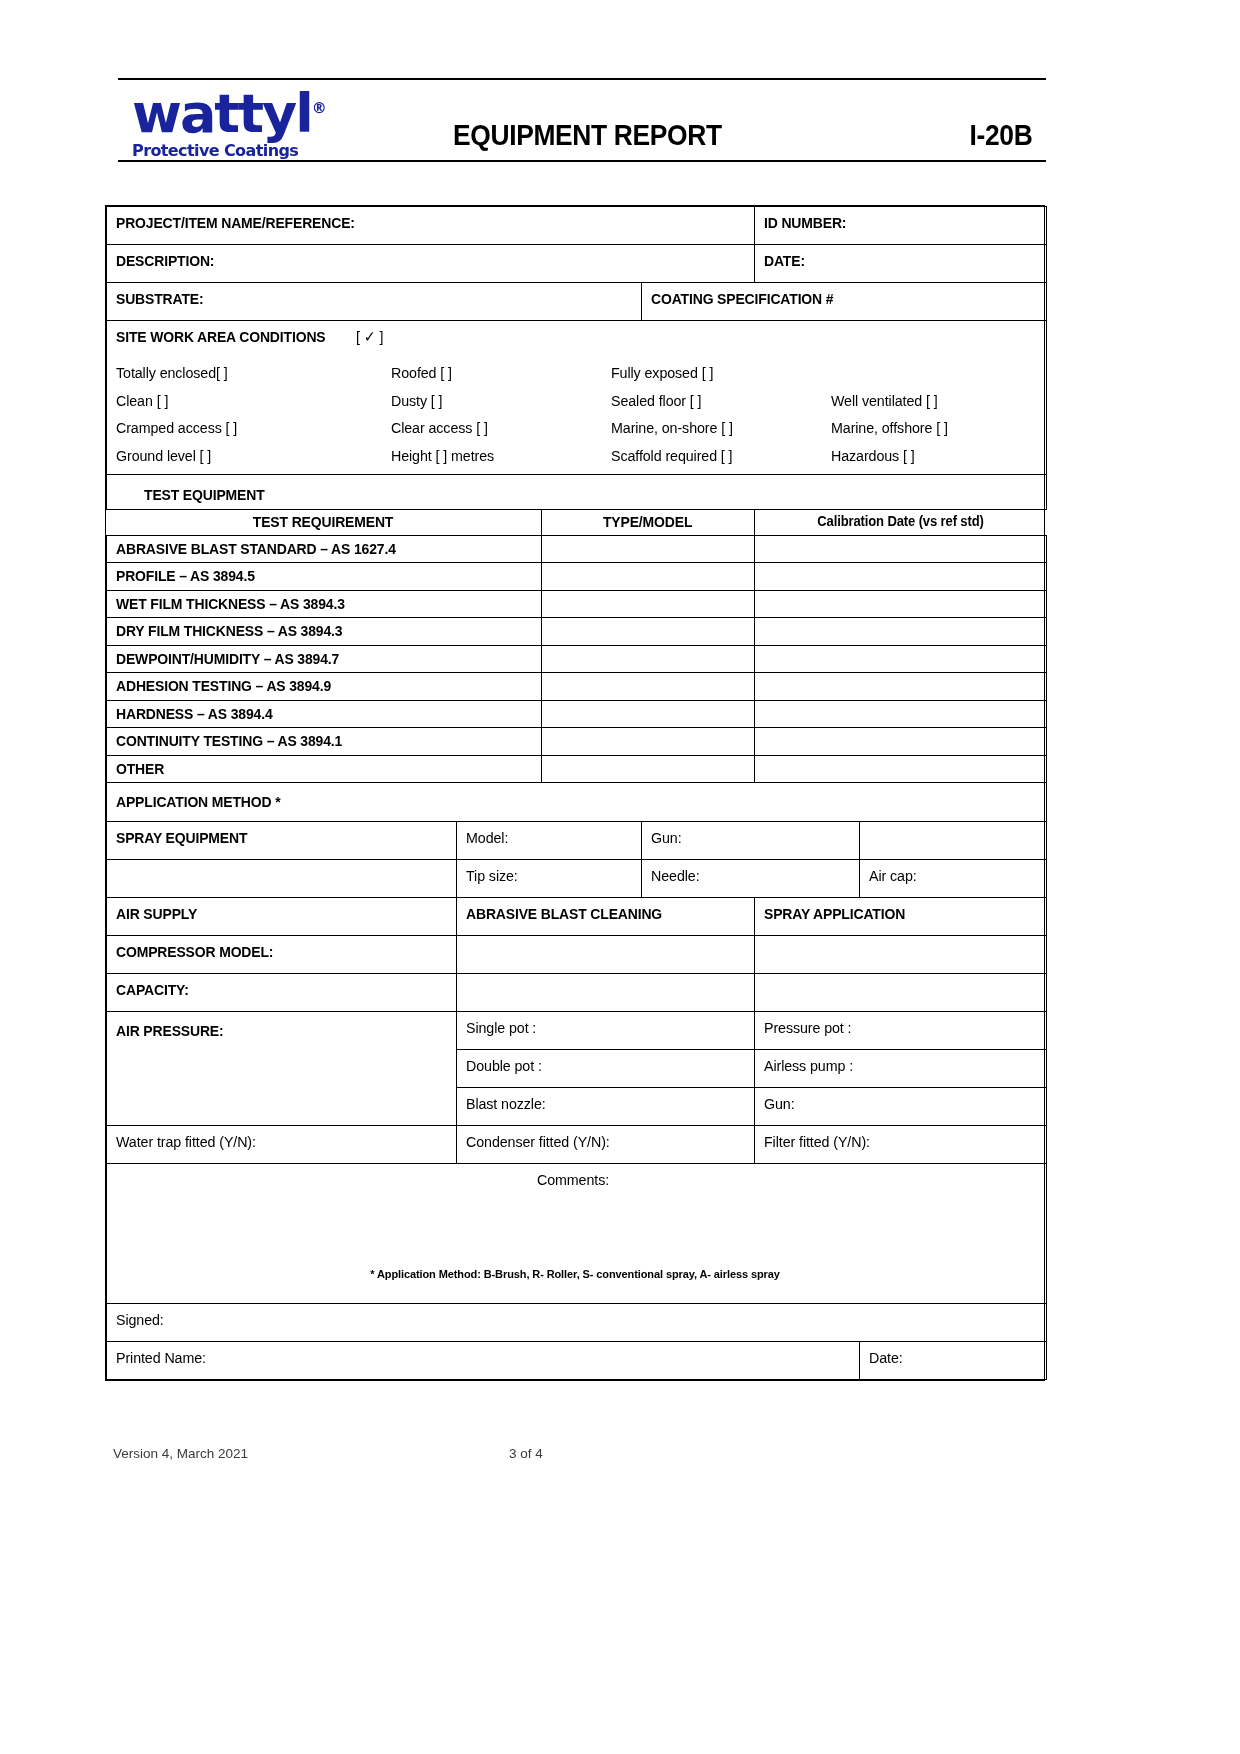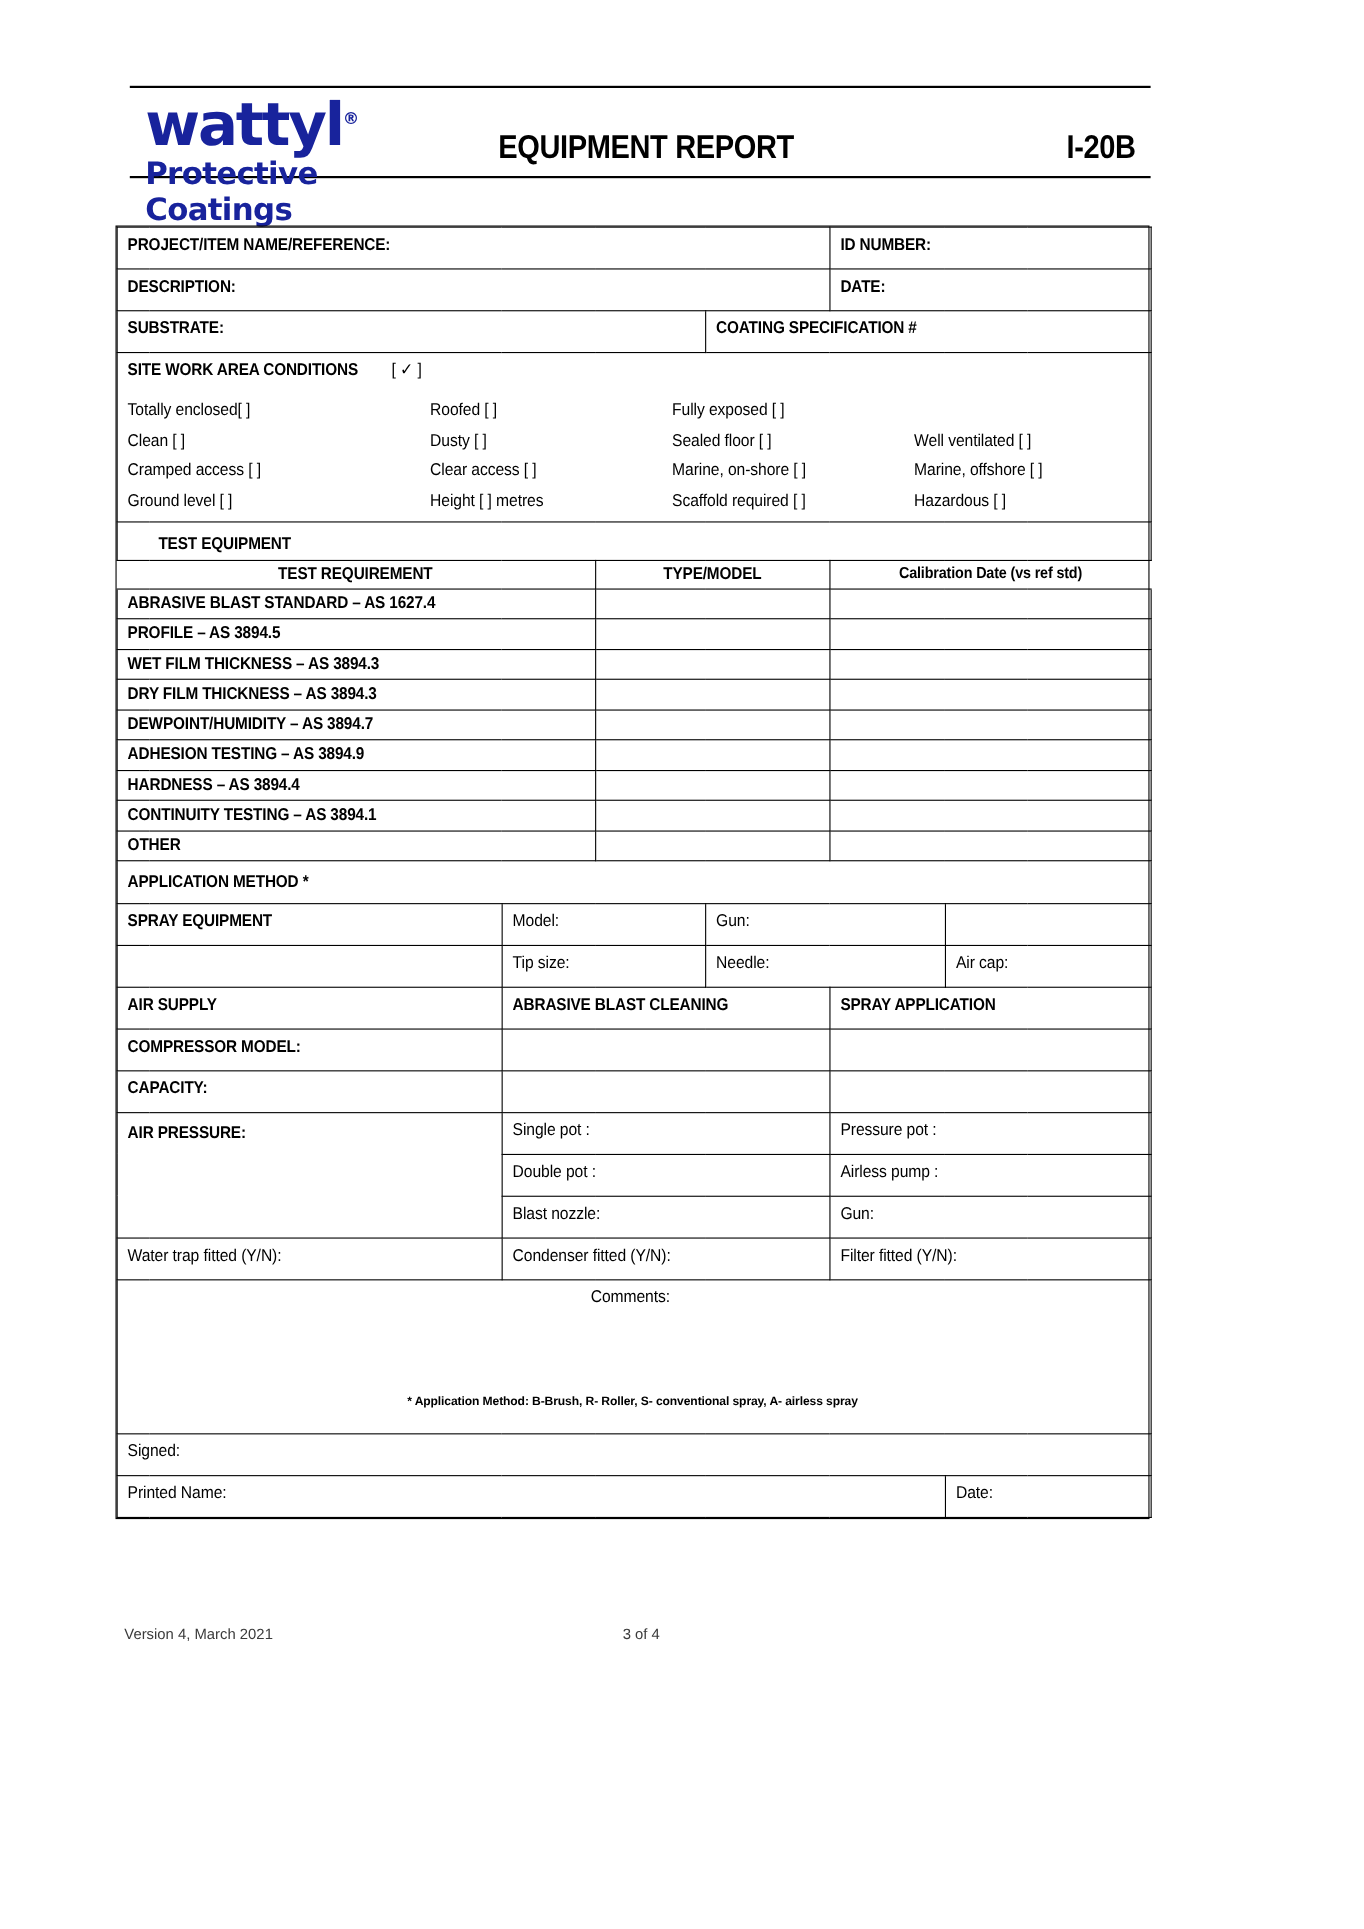--- a/index.html
+++ b/index.html
@@ -58,21 +58,21 @@
   }
   .logo-reg {
     font-size: 15px;
     vertical-align: super;
     font-weight: 700;
     letter-spacing: 0;
   }
   .logo-sub {
     font-family: "DejaVu Sans", sans-serif;
     font-weight: 700;
-    font-size: 28px;
+    font-size: 16px;
     letter-spacing: -0.6px;
     color: #18239c;
     margin-top: 2px;
   }
   .doc-title {
     position: absolute;
     left: 335px;
     top: 38px;
     font-family: "Liberation Sans Narrow", "Liberation Sans", sans-serif;
     font-weight: 700;
@@ -186,28 +186,29 @@
     width: 940px;
     text-align: center;
     font-family: "Liberation Sans Narrow", "Liberation Sans", sans-serif;
     font-weight: 700;
     font-size: 11px;
     letter-spacing: -0.1px;
   }
   .footer {
     position: absolute;
     left: 113px;
-    top: 1478px;
+    top: 1446px;
     width: 930px;
     font-size: 13.5px;
     color: #3b3b3b;
     display: flex;
+    gap: 36px;
   }
   .footer-left { width: 360px; }
-  .footer-center { width: 220px; text-align: center; }
+  .footer-center { width: 220px; }
 </style>
 </head>
 <body>
 
 <div class="page">
 
   <div class="header">
     <div class="header-inner">
       <div class="logo-block">
         <div class="logo-word"><span>wattyl</span><span class="logo-reg">®</span></div>

